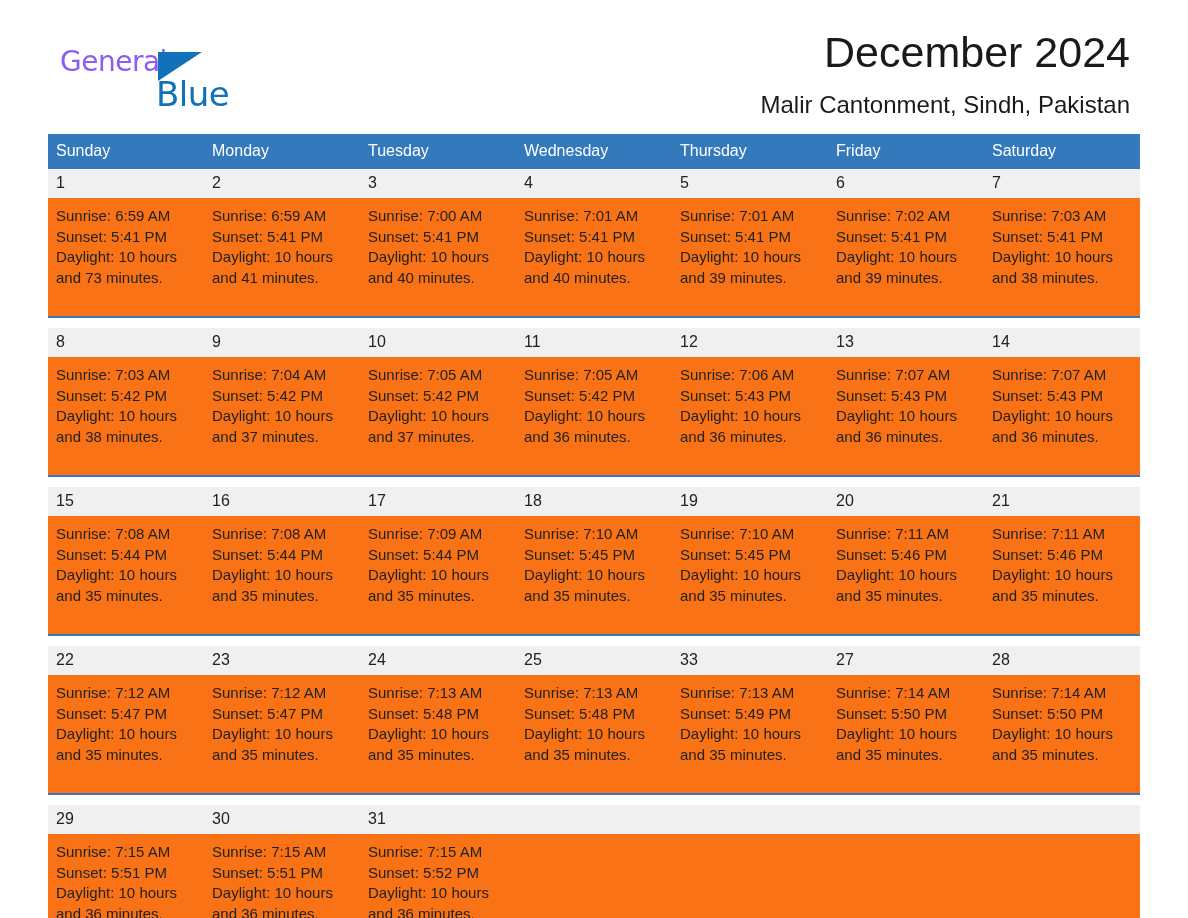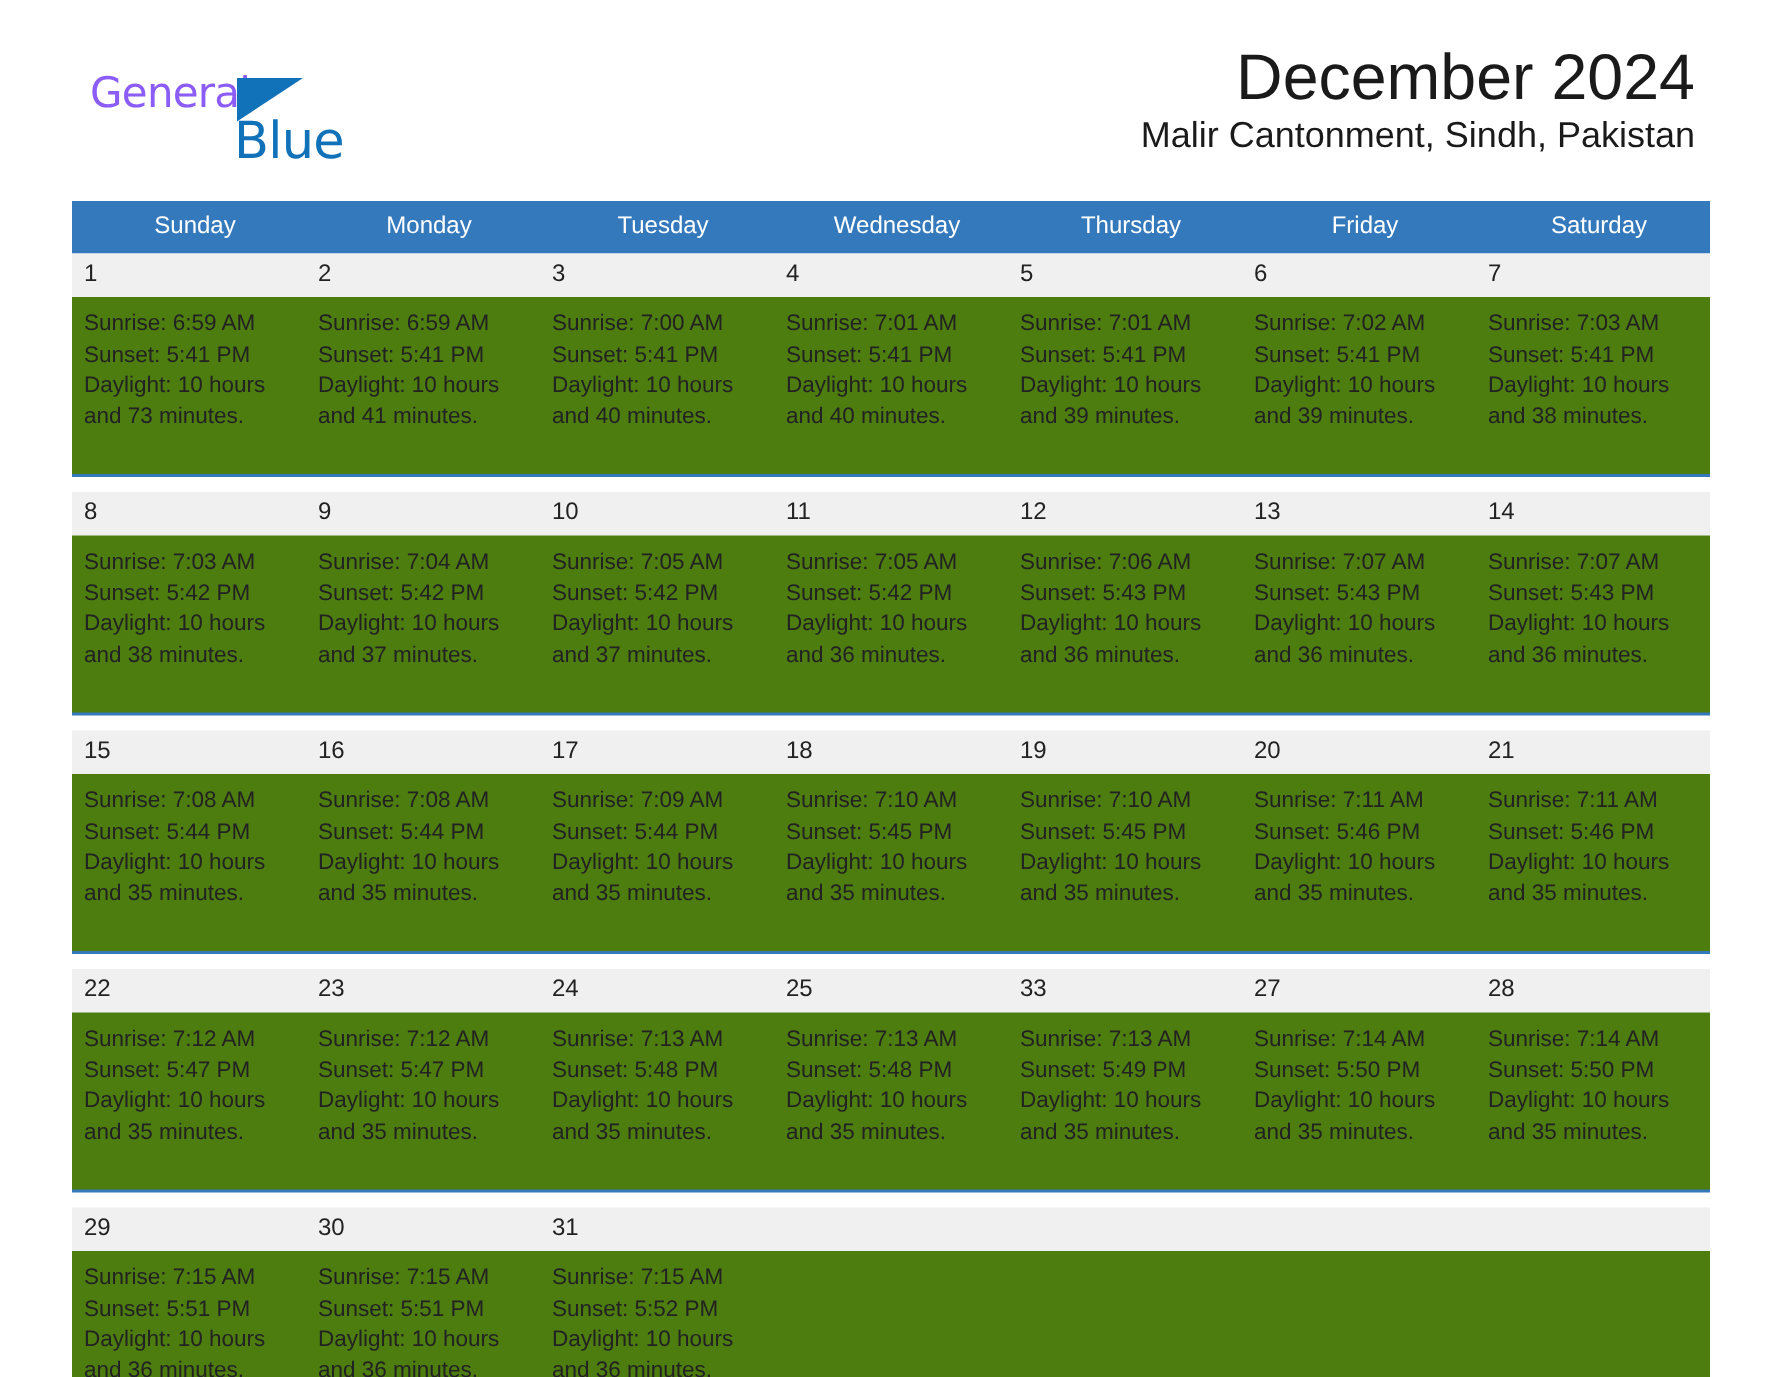--- a/index.html
+++ b/index.html
@@ -73,39 +73,40 @@
   }
   .cal-title {
     font-size: 43px;
     font-weight: normal;
     color: #1a1a1a;
     line-height: 1.15;
     letter-spacing: 0px;
     white-space: nowrap;
   }
   .cal-subtitle {
+    margin-top: 14px;
     font-size: 24px;
     font-weight: normal;
     color: #1a1a1a;
     white-space: nowrap;
   }
 
   
   .calendar {
     margin-top: 24px;
     width: 1092px;
     border-collapse: collapse;
     table-layout: fixed;
   }
   .calendar th {
     background: #3479bc;
     color: #ffffff;
     font-size: 16px;
     font-weight: normal;
-    text-align: center;
+    text-align: left;
     padding: 8px 0 9px 8px;
     border: none;
   }
   .calendar td {
     vertical-align: top;
     padding: 0;
     border: none;
   }
 
   .week-sep td {
@@ -124,21 +125,21 @@
     font-size: 16px;
     color: #222222;
     padding: 5px 0 6px 8px;
     height: 17px;
   }
   .daynum-row td.empty {
     background: #f0f0f0;
   }
 
   .info-row td {
-    background: #4d7c0f;
+    background: #f97316;
     font-size: 15px;
     line-height: 20.5px;
     color: #222222;
     padding: 8px 10px 12px 8px;
     height: 98px;
   }
   .info-line {
     display: block;
     white-space: nowrap;
   }

